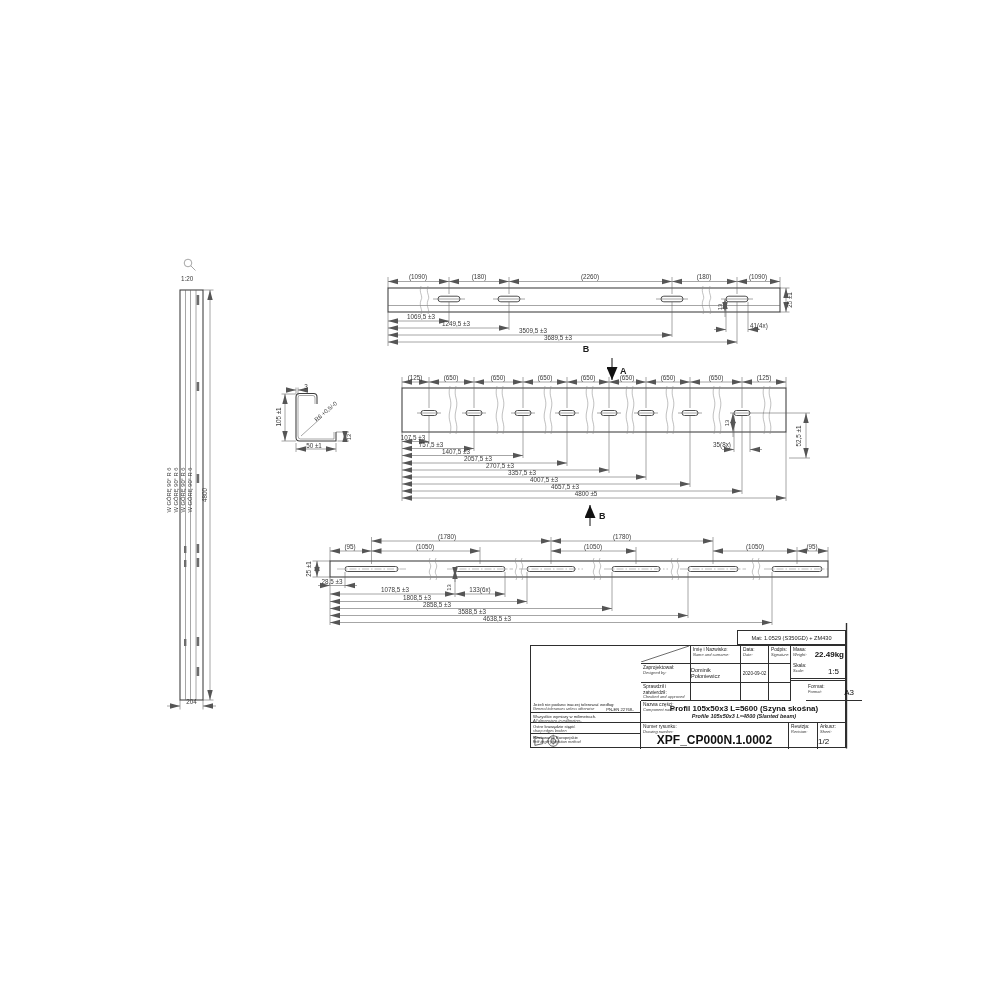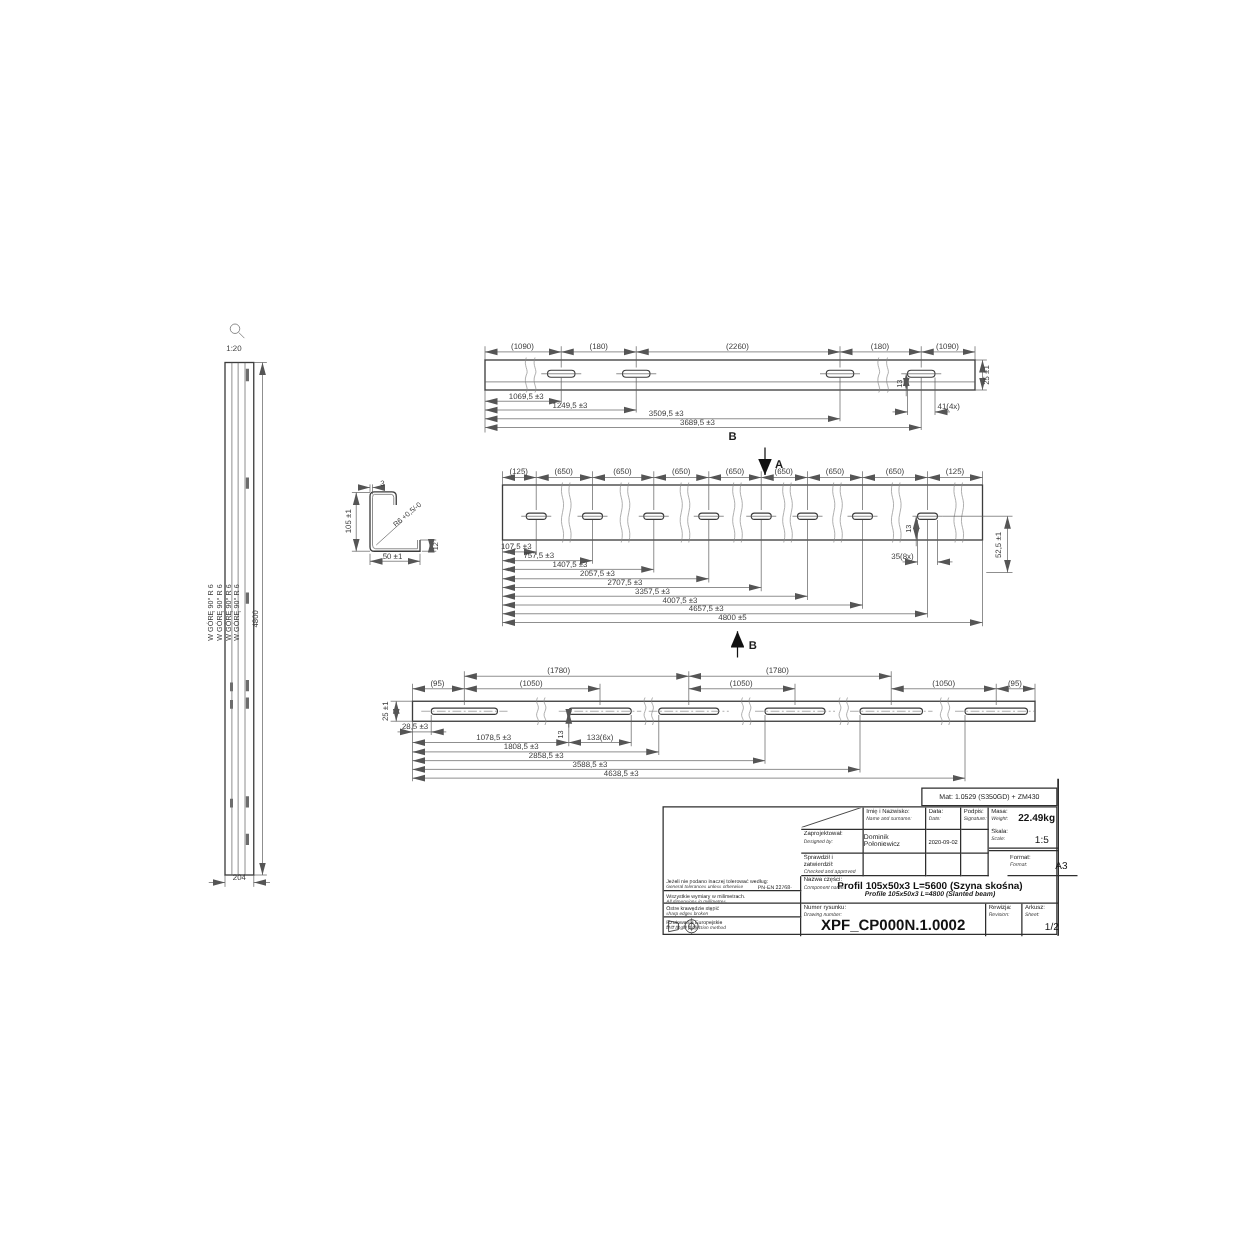--- a/index.html
+++ b/index.html
@@ -500,17 +500,17 @@
     <div class="pad">
       <div class="pl">Rewizja:</div>
       <div class="en">Revision:</div>
     </div>
   </div>
   <div class="cell noB noR" style="left:287px;top:77px;width:29px;height:26px">
     <div class="pad">
       <div class="pl">Arkusz:</div>
       <div class="en">Sheet:</div>
     </div>
-    <div style="text-align:right;margin-top:2px;font-size:8px;color:#111">1/2</div>
+    <div style="text-align:left;margin-top:2px;font-size:8px;color:#111">1/2</div>
   </div>
 
 </div>
 </div>
 
 </body></html>

